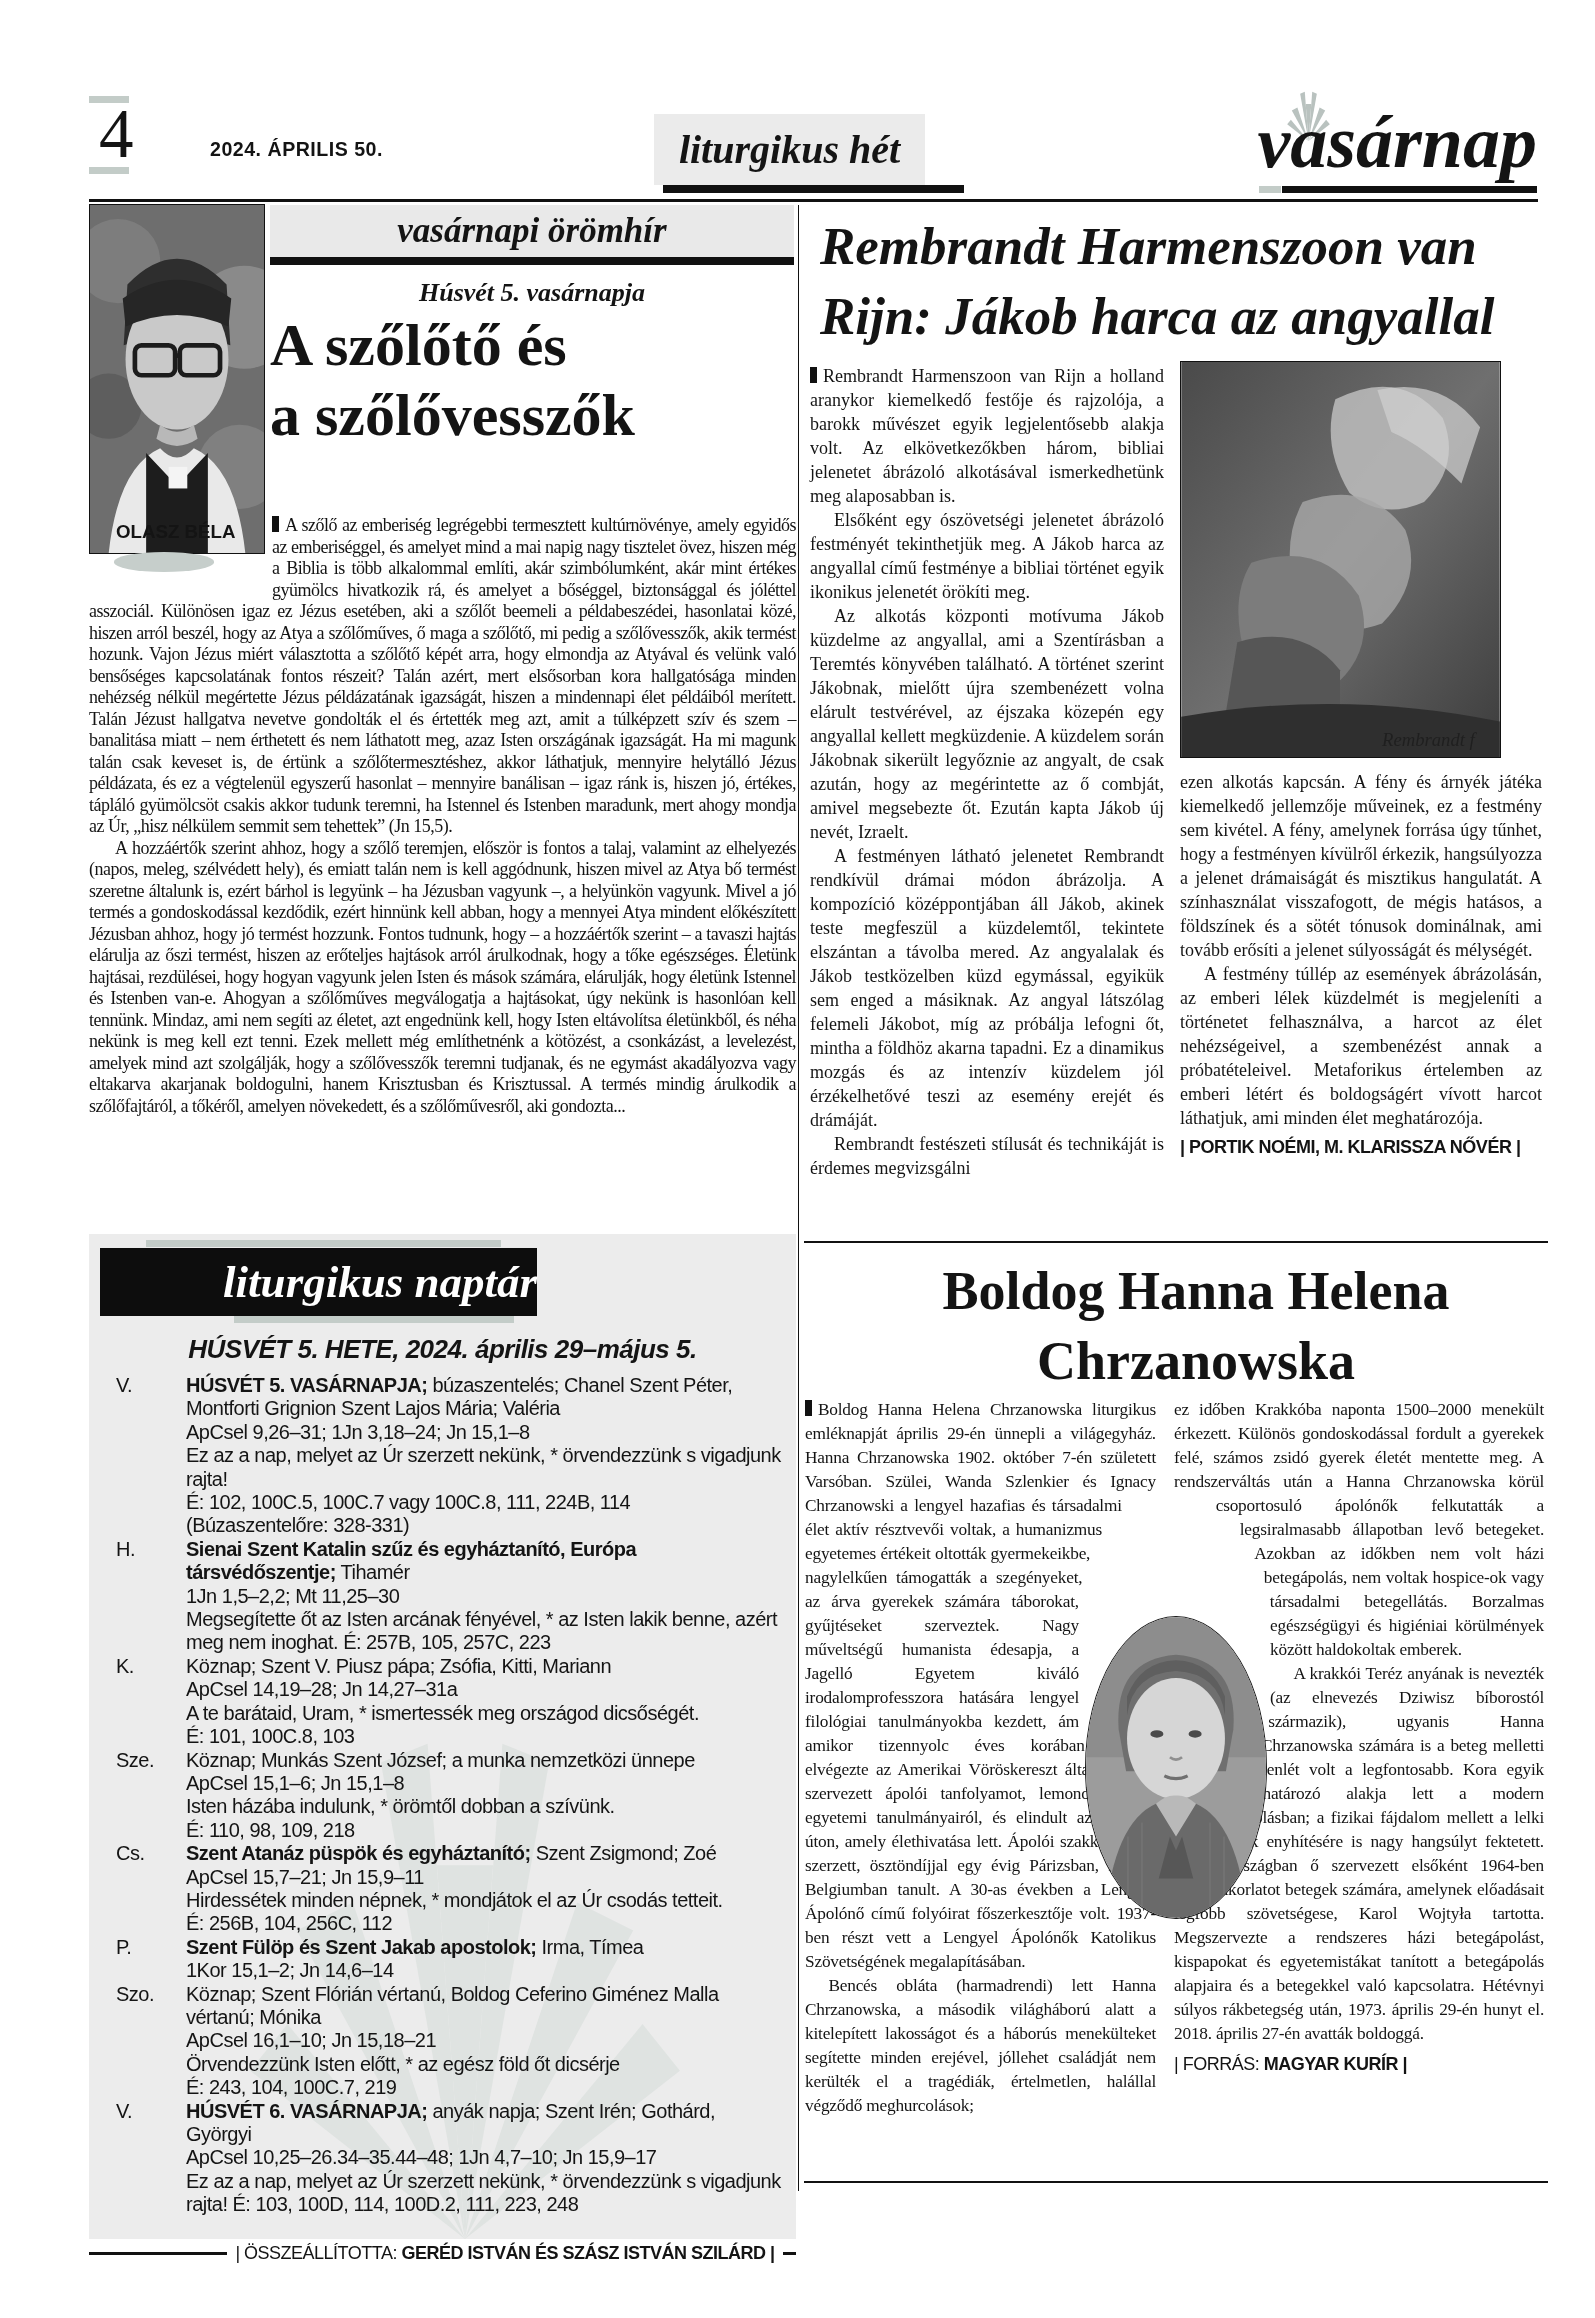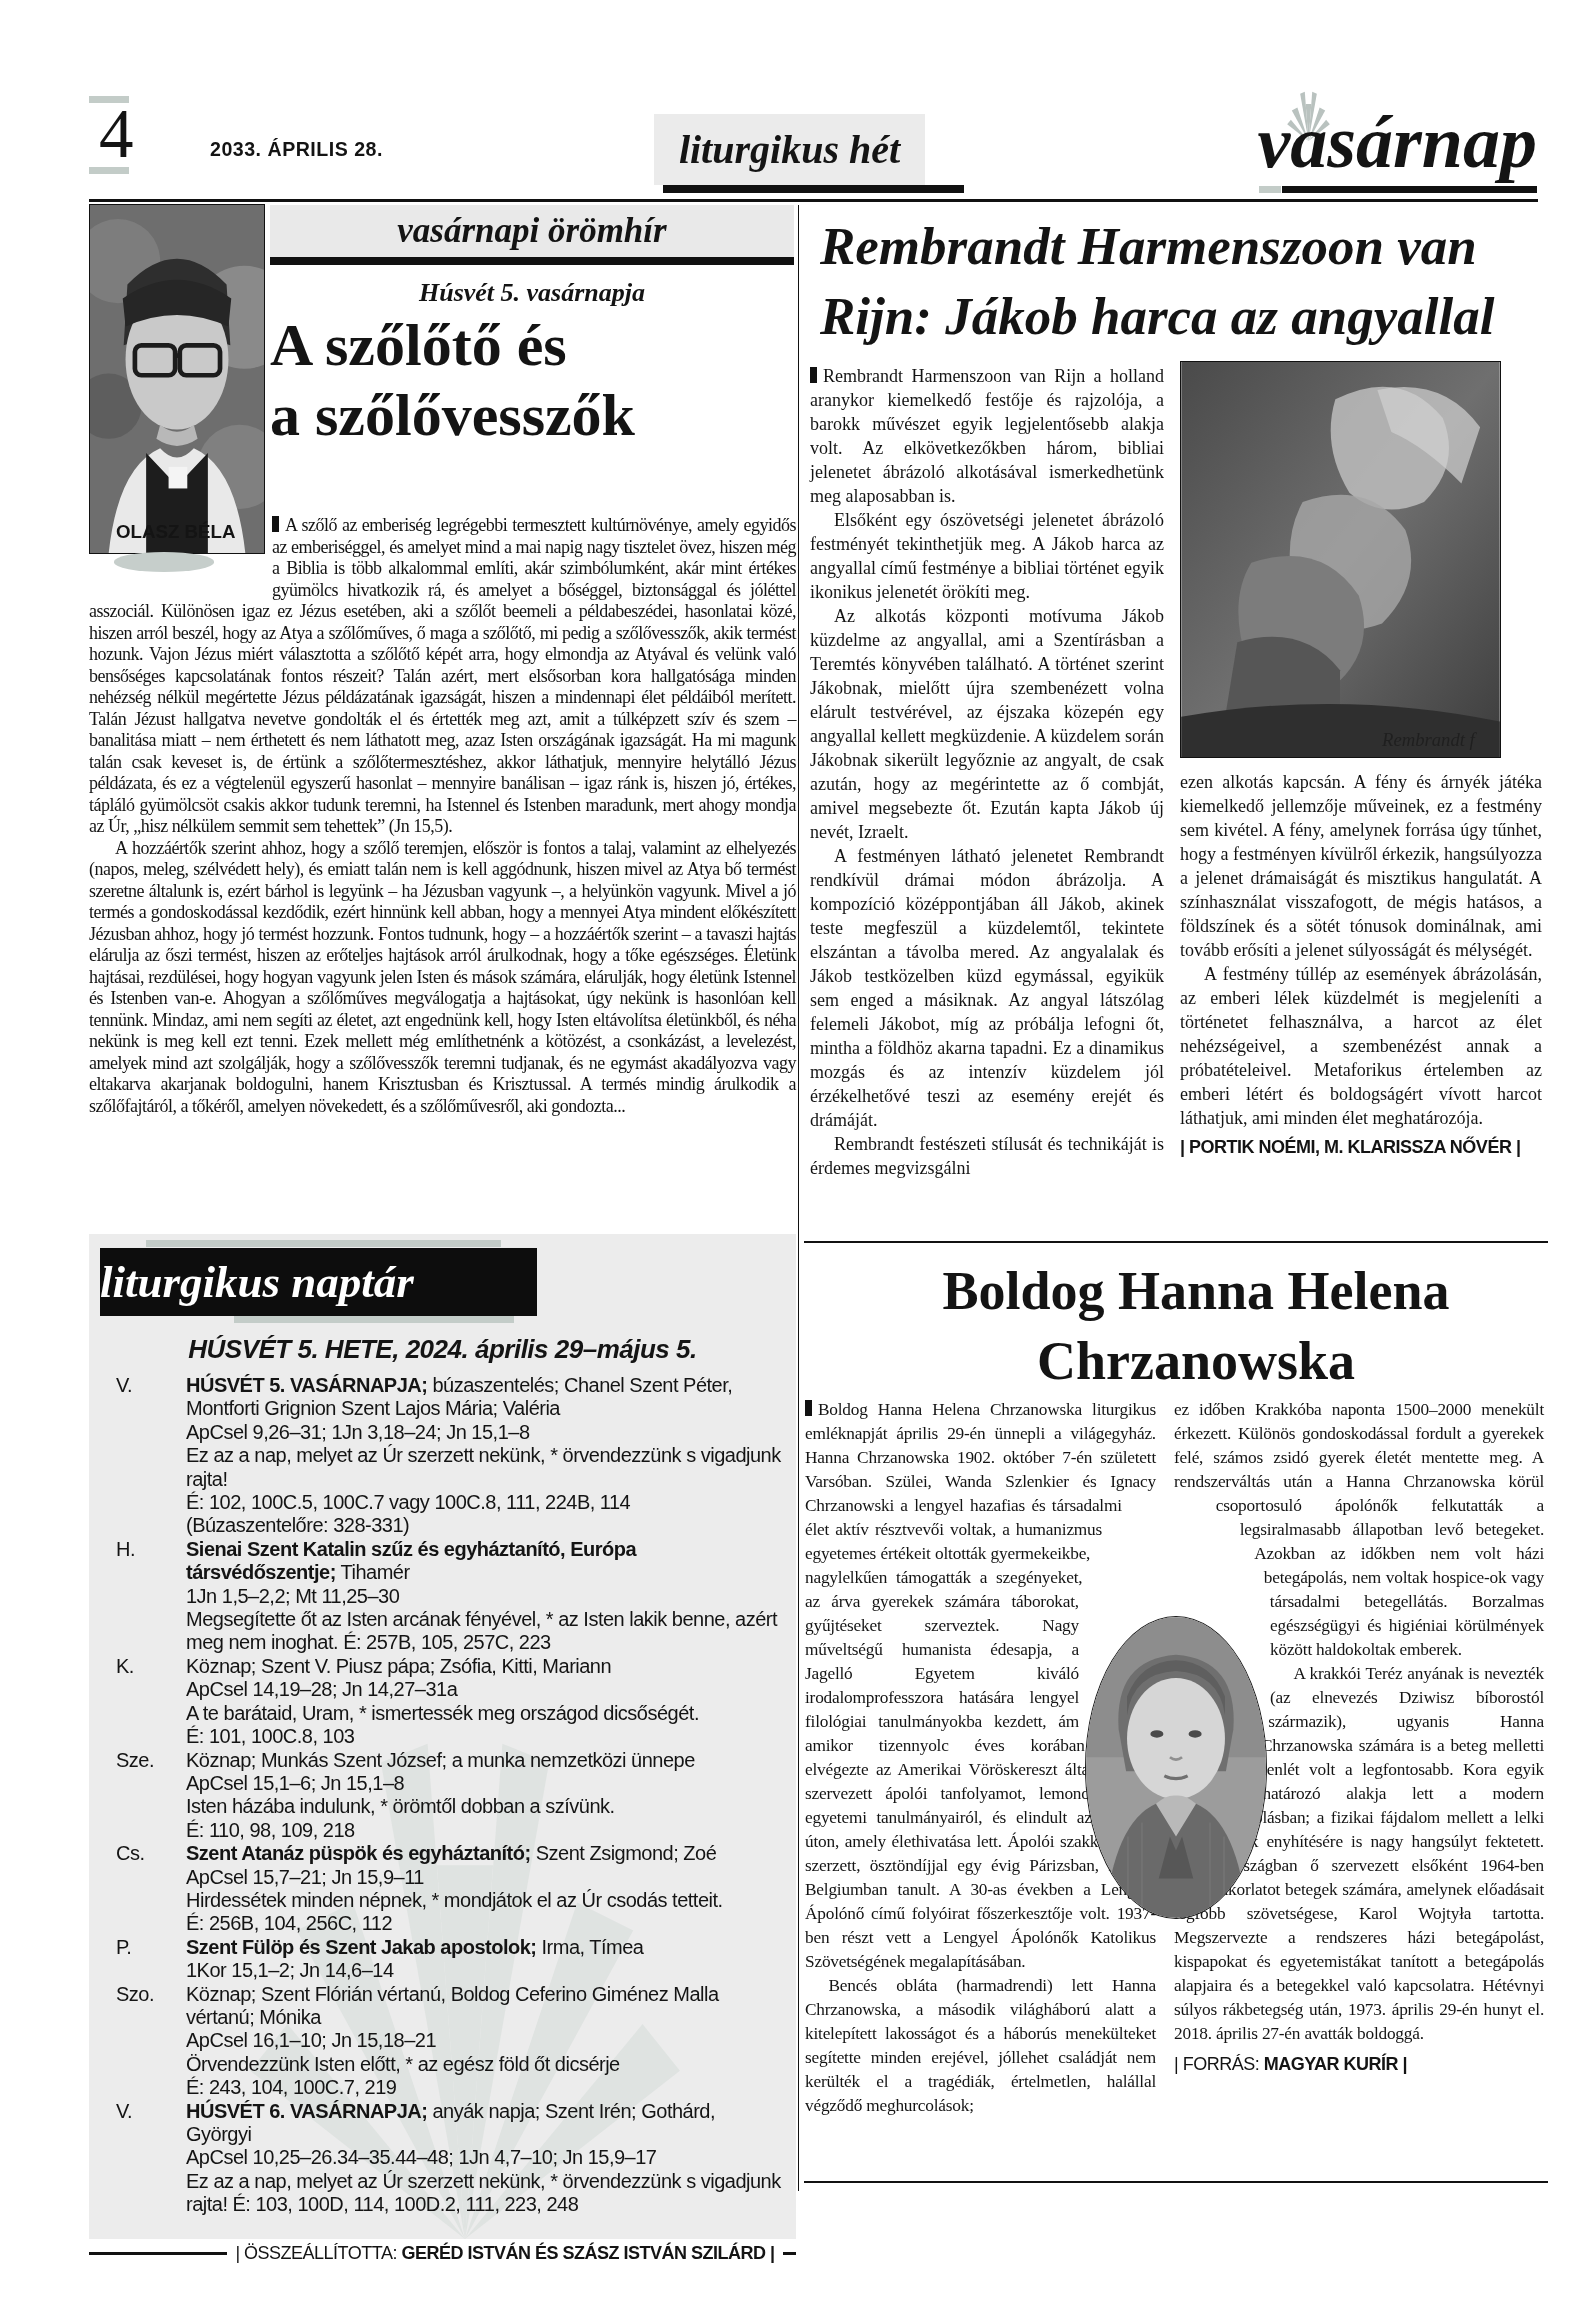--- a/index.html
+++ b/index.html
@@ -36,21 +36,21 @@
   .hcol p + p{text-indent:23.4px;}
   .oval-spacer-r{float:right;width:77px;height:301px;margin-top:219px;
                  shape-outside:ellipse(82px 154px at 100% 50%);}
   .oval-spacer-l{float:left;width:96px;height:301px;margin-top:219px;
                  shape-outside:ellipse(100px 154px at 0% 50%);}
   .hportrait{border-radius:50%;border:1.4px solid #1a1a1a;overflow:hidden;}
   .srcline{font-family:"Liberation Sans",sans-serif;font-size:18px;letter-spacing:-0.5px;margin-top:5.6px;text-indent:0;text-align:left;}
   .srcline .b{font-weight:700;}
   
   .cal-panel{background:#ececec;overflow:hidden;}
-  .calbox{background:#0d0d0d;color:#fff;text-align:left;font-style:italic;font-weight:700;
+  .calbox{background:#0d0d0d;color:#fff;text-align:right;font-style:italic;font-weight:700;
           font-size:45px;line-height:68px;}
   .weektitle{text-align:center;font-family:"Liberation Sans",sans-serif;font-style:italic;
              font-weight:700;font-size:26px;letter-spacing:-0.5px;}
   .cal-list{font-family:"Liberation Sans",sans-serif;font-size:20px;line-height:23.4px;letter-spacing:-0.5px;}
   .cal-entry{display:flex;}
   .cal-day{flex:0 0 70px;}
   .cal-content{flex:1;}
   .cal-content .b{font-weight:700;}
   .cal-line{margin:0;}
   
@@ -60,21 +60,21 @@
   .lfooter .txt{margin:0 8.4px;white-space:nowrap;}
 </style>
 </head>
 <body>
 
 <div class="page">
 
   <div class="abs gdash" style="left:89px;top:96px;width:40px;height:6.5px;"></div>
   <div class="abs gdash" style="left:89px;top:167px;width:40px;height:6.5px;"></div>
   <div class="abs pagenum" style="left:99px;top:100px;">4</div>
-  <div class="abs date" style="left:210px;top:138px;">2033. ÁPRILIS 28.</div>
+  <div class="abs date" style="left:210px;top:138px;">2024. ÁPRILIS 50.</div>
 
   <div class="abs sectionbox" style="left:654px;top:114px;width:271px;height:71px;">liturgikus hét</div>
   <div class="abs bar" style="left:663px;top:185px;width:301px;height:7.5px;"></div>
 
   <div class="abs" style="left:1286px;top:90px;width:45px;height:51px;">
     <svg width="45" height="51" viewBox="0 0 96 110">
       <g fill="#b9c2bf">
         <polygon points="48,110 42,30 54,30"></polygon>
         <polygon points="48,110 12,44 24,38"></polygon>
         <polygon points="48,110 84,44 72,38"></polygon>

